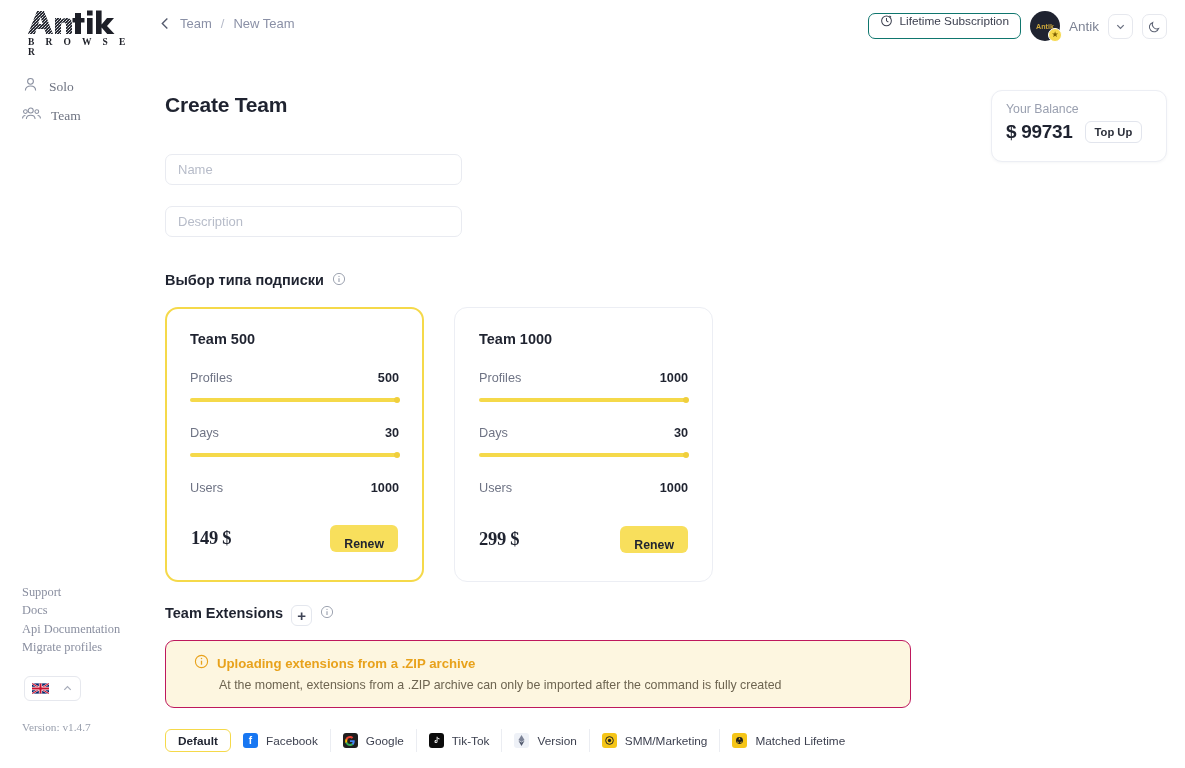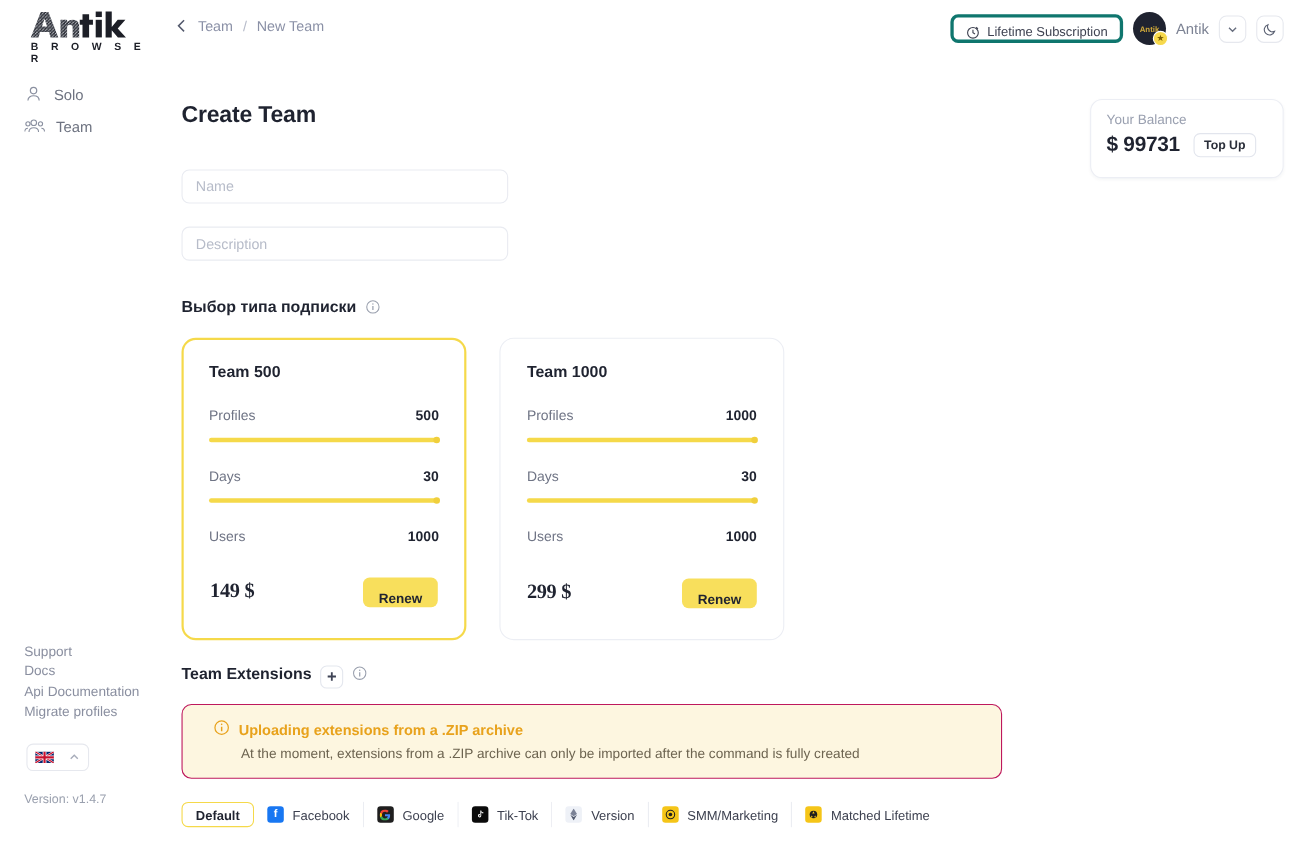--- a/index.html
+++ b/index.html
@@ -9,20 +9,21 @@
     font-family: "Liberation Sans", sans-serif;
     color: #2b2f3a;
     overflow: hidden;
   }
   .page { position: relative; width: 1185px; height: 768px; }
 
   
   .sidebar {
     position: absolute; left: 0; top: 0; width: 150px; height: 768px;
     background: #ffffff;
+    font-family: Liberation Serif, serif;
   }
   .logo { position: absolute; left: 26px; top: 9px; width: 108px; }
   .logo-word { display:block; width:108px; height:26px; }
   .logo-sub {
     display: block; font-size: 9.5px; font-weight: 700; letter-spacing: 4.4px;
     color: #1d1f27; margin-top: 2px; padding-left: 2px;
   }
   .nav { position: absolute; left: 22px; top: 72px; width: 120px; text-align: center; }
   .nav-item {
     display: flex; align-items: center; gap: 10px;
@@ -54,23 +55,23 @@
   }
   .bc-back { cursor: pointer; display: flex; }
   .bc-link { cursor: pointer; }
   .bc-sep { color: #b6bbc9; }
 
   .header-right {
     position: absolute; right: 18px; top: 11px;
     display: flex; align-items: center; gap: 9px;
   }
   .pill-sub {
-    display: flex; align-items: flex-end; gap: 6px;
+    display: flex; align-items: flex-start; gap: 6px;
     height: 26px; padding: 0 11px;
-    border: 3px solid #0f766e; border-radius: 7px;
+    border: 1px solid #0f766e; border-radius: 7px;
     font-size: 11.8px; color: #3d4150; background: #fff; cursor: pointer;
   }
   .avatar-wrap { position: relative; width: 30px; height: 30px; }
   .avatar {
     width: 30px; height: 30px; border-radius: 50%;
     background: #1f2330; display: flex; align-items: center; justify-content: center;
     overflow: hidden;
   }
   .avatar-star {
     position: absolute; right: -2px; bottom: -1px;

